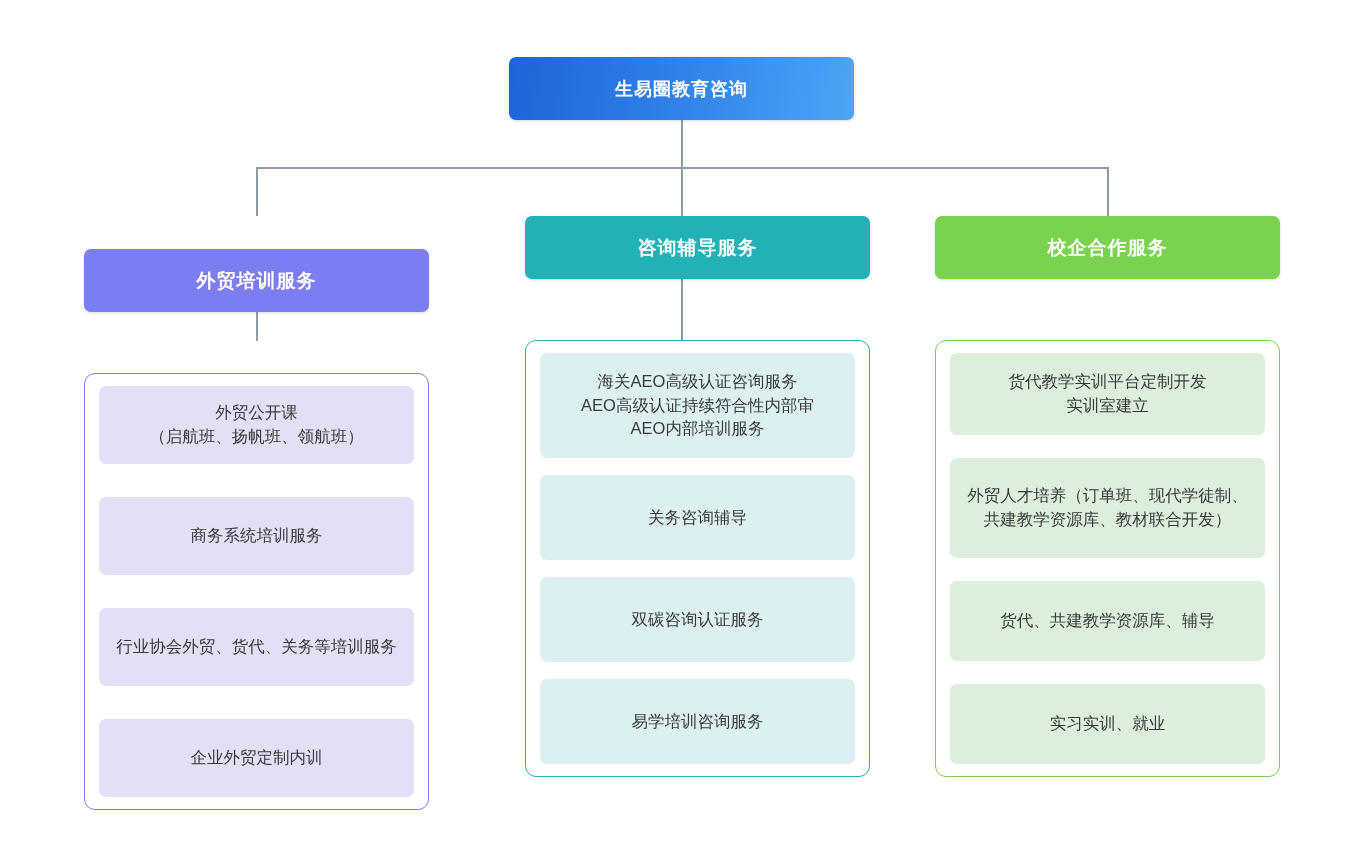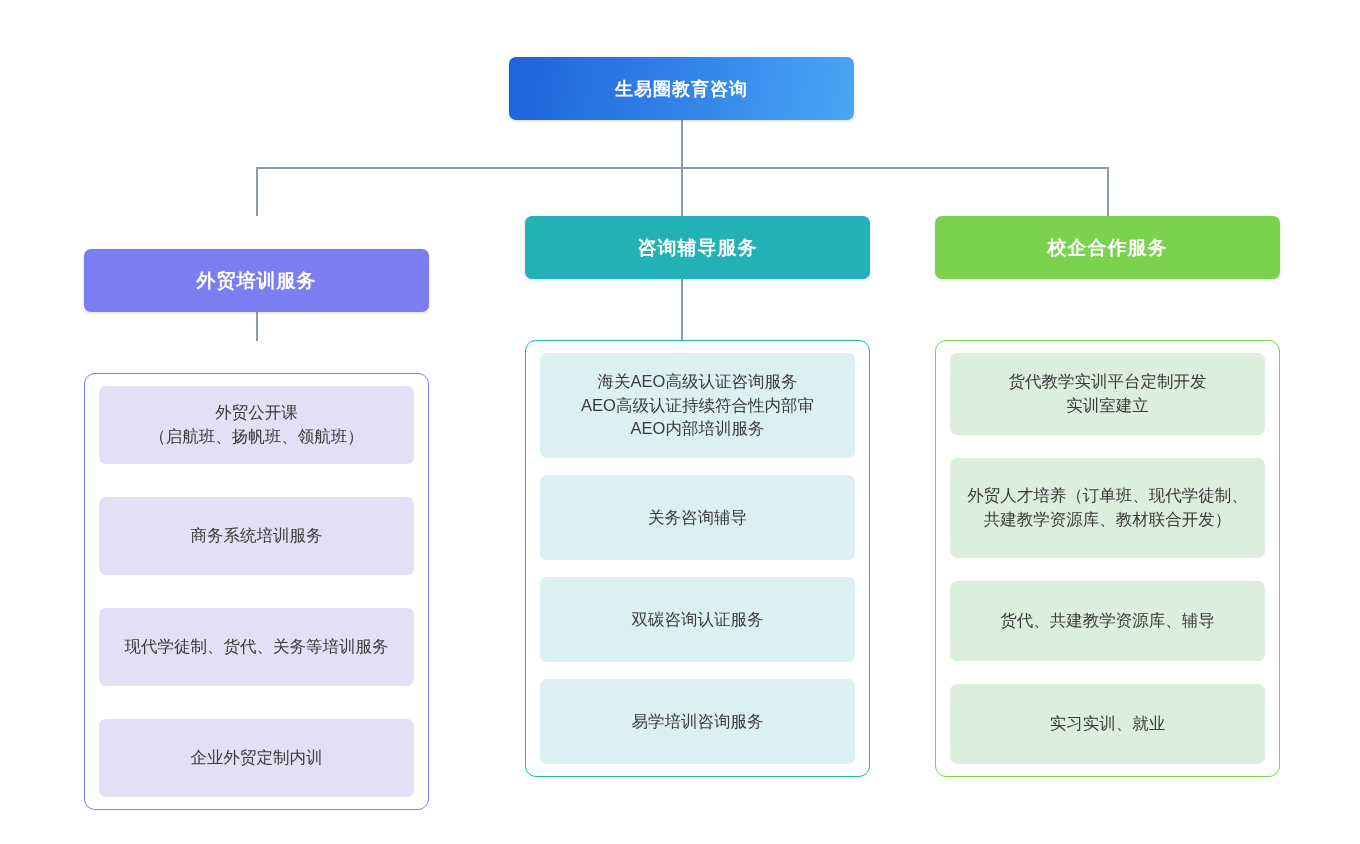--- a/index.html
+++ b/index.html
@@ -156,21 +156,21 @@
       <div class="item item-0">
         <div>
           <span class="line">外贸公开课</span>
           <span class="line">（启航班、扬帆班、领航班）</span>
         </div>
       </div>
       <div class="item item-1">
         <span>商务系统培训服务</span>
       </div>
       <div class="item item-2">
-        <span>现代学徒制、货代、关务等培训服务</span>
+        <span>行业协会外贸、货代、关务等培训服务</span>
       </div>
       <div class="item item-3">
         <span>企业外贸定制内训</span>
       </div>
     </div>
   </div>
 
   <div class="branch branch-2 c2">
     <div class="branch-header">
       <span>咨询辅导服务</span>

